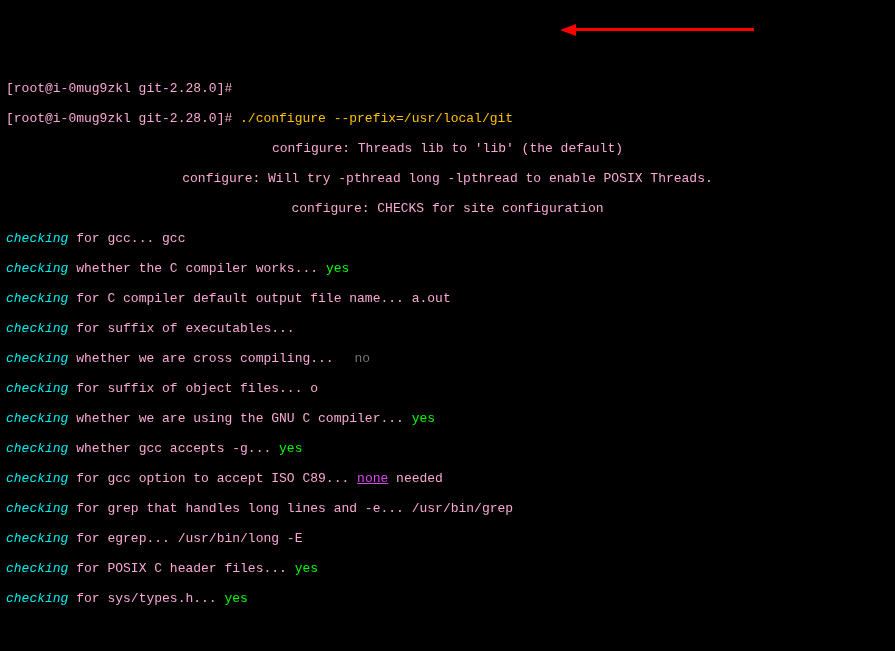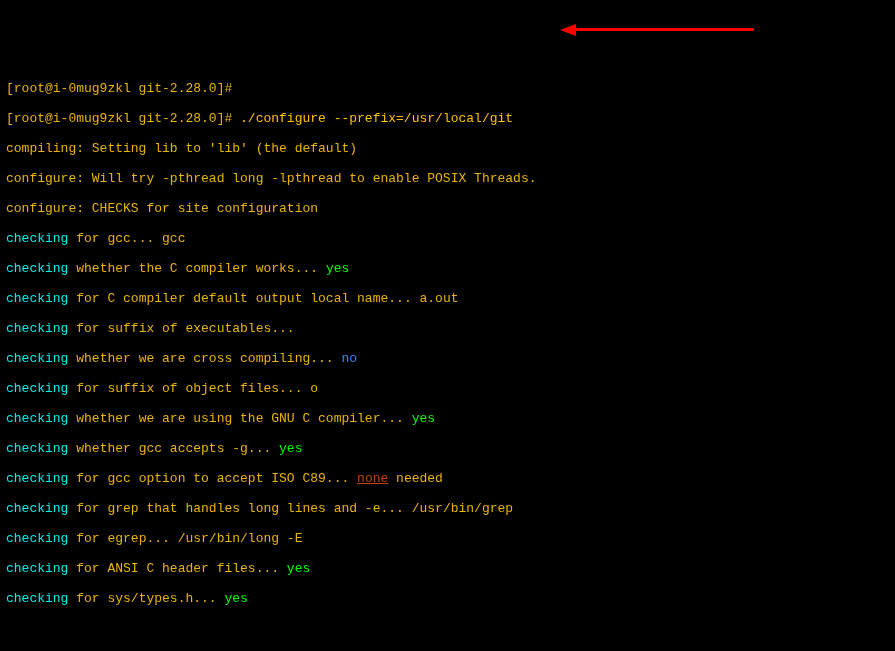--- a/index.html
+++ b/index.html
@@ -16,26 +16,26 @@
       padding: 6px;
       white-space: pre;
       position: relative;
       width: 895px;
       height: 651px;
       overflow: hidden;
     }
     .line {
       display: block;
     }
-    .white { color: #eab308; }
-    .cyan { color: #00eeee; }
+    .white { color: #f9a8d4; text-align: center; }
+    .cyan { color: #00eeee; font-style: italic; }
     .yellow { color: #ffc000; }
     .green { color: #00ff00; }
-    .red { color: #3b82f6; }
-    .magenta { color: #c2410c; text-decoration: underline; }
+    .red { color: #737373; margin-left: 13px; }
+    .magenta { color: #d946ef; text-decoration: underline; }
     
     .arrow {
       position: absolute;
       top: 24px;
       left: 560px;
     }
     .arrow-line {
       width: 180px;
       height: 3px;
       background: #ff0000;
@@ -55,35 +55,35 @@
     }
   </style>
 </head>
 <body>
 
 
 
 <div>
 <span class="line"><span class="white">[root@i-0mug9zkl git-2.28.0]#</span></span>
 <span class="line"><span class="white">[root@i-0mug9zkl git-2.28.0]# </span><span class="yellow">./configure --prefix=/usr/local/git</span></span>
-<span class="line white">compiling: Setting lib to 'lib' (the default)</span>
+<span class="line white">configure: Threads lib to 'lib' (the default)</span>
 <span class="line white">configure: Will try -pthread long -lpthread to enable POSIX Threads.</span>
 <span class="line white">configure: CHECKS for site configuration</span>
 <span class="line"><span class="cyan">checking</span><span class="white"> for gcc... gcc</span></span>
 <span class="line"><span class="cyan">checking</span><span class="white"> whether the C compiler works... </span><span class="green">yes</span></span>
-<span class="line"><span class="cyan">checking</span><span class="white"> for C compiler default output local name... a.out</span></span>
+<span class="line"><span class="cyan">checking</span><span class="white"> for C compiler default output file name... a.out</span></span>
 <span class="line"><span class="cyan">checking</span><span class="white"> for suffix of executables...</span></span>
 <span class="line"><span class="cyan">checking</span><span class="white"> whether we are cross compiling... </span><span class="red">no</span></span>
 <span class="line"><span class="cyan">checking</span><span class="white"> for suffix of object files... o</span></span>
 <span class="line"><span class="cyan">checking</span><span class="white"> whether we are using the GNU C compiler... </span><span class="green">yes</span></span>
 <span class="line"><span class="cyan">checking</span><span class="white"> whether gcc accepts -g... </span><span class="green">yes</span></span>
 <span class="line"><span class="cyan">checking</span><span class="white"> for gcc option to accept ISO C89... </span><span class="magenta">none</span><span class="white"> needed</span></span>
 <span class="line"><span class="cyan">checking</span><span class="white"> for grep that handles long lines and -e... /usr/bin/grep</span></span>
 <span class="line"><span class="cyan">checking</span><span class="white"> for egrep... /usr/bin/long -E</span></span>
-<span class="line"><span class="cyan">checking</span><span class="white"> for ANSI C header files... </span><span class="green">yes</span></span>
+<span class="line"><span class="cyan">checking</span><span class="white"> for POSIX C header files... </span><span class="green">yes</span></span>
 <span class="line"><span class="cyan">checking</span><span class="white"> for sys/types.h... </span><span class="green">yes</span></span>
 
 
 
 
 
 
 
 
 

